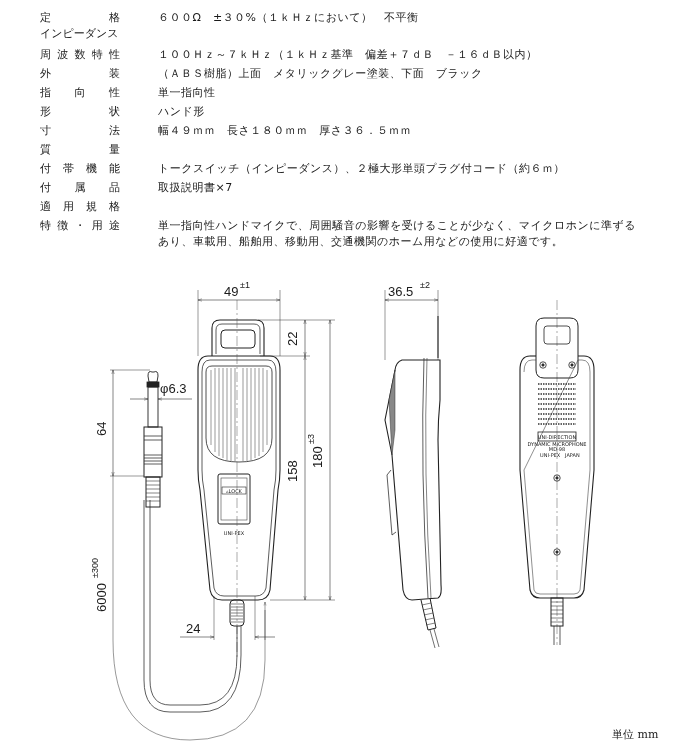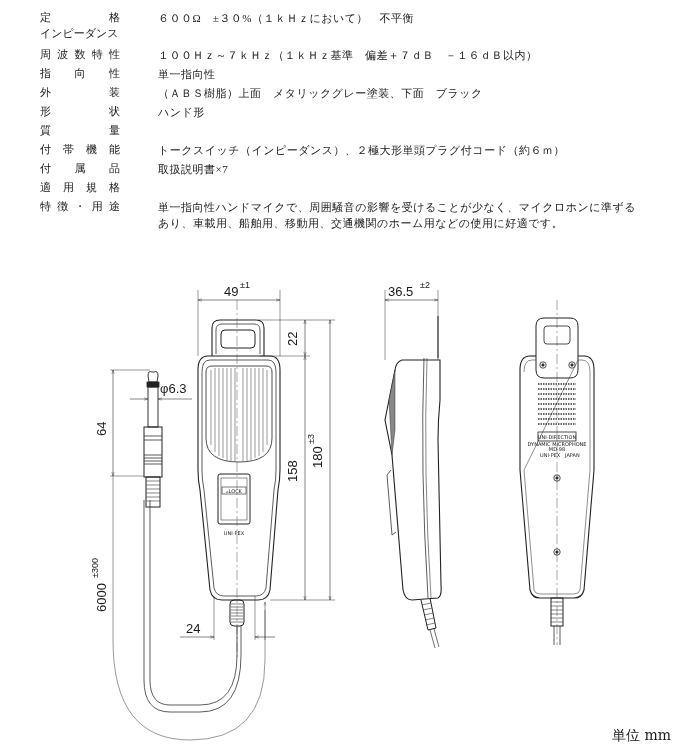--- a/index.html
+++ b/index.html
@@ -3,56 +3,60 @@
 <meta charset="utf-8">
 <style>
   html, body { margin: 0; padding: 0; background: #ffffff; }
   body { width: 700px; height: 750px; position: relative; overflow: hidden;
          font-family: "DejaVu Sans", "Liberation Sans", sans-serif; color: #1a1a1a; }
   .specs { position: absolute; left: 40px; top: 10px; width: 650px; }
   .spec-row { display: flex; font-size: 11px; line-height: 16px; min-height: 16px; margin-bottom: 3px; }
   .spec-label { width: 80px; flex: none; text-align: justify; text-align-last: justify; white-space: nowrap; }
   .spec-label.multi { text-align-last: left; }
   .spec-label .l1 { display: block; text-align-last: justify; }
-  .spec-value { margin-left: 38px; white-space: pre; letter-spacing: 0.5px; font-family: Liberation Serif, serif; }
+  .spec-value { margin-left: 38px; white-space: pre; letter-spacing: 0.5px; }
   .spec-row.first { margin-bottom: 5px; }
   .drawing { position: absolute; left: 0; top: 265px; width: 572px; height: 485px; }
   .drawing svg { width: 700px; height: 485px; display: block; }
   .dim-text { font-family: "Liberation Sans", sans-serif; font-size: 13px; fill: #1a1a1a; }
   .dim-sup { font-family: "Liberation Sans", sans-serif; font-size: 9px; fill: #1a1a1a; }
   .tiny { font-family: "DejaVu Sans", sans-serif; font-size: 5px; fill: #1a1a1a; }
-  .unit { position: absolute; left: 612px; top: 727px; font-size: 14px;
+  .unit { position: absolute; left: 612px; top: 727px; font-size: 11px;
           font-family: "DejaVu Serif", "Liberation Serif", serif; text-align: center; }
 </style>
 </head>
 <body>
 
 <div class="specs">
   <div class="spec-row first">
     <div class="spec-label multi">
       <span class="l1">定　　　　格</span>
       <span>インピーダンス</span>
     </div>
     <div class="spec-value">６００Ω　±３０%（１ｋＨｚにおいて）　不平衡</div>
   </div>
   <div class="spec-row">
     <div class="spec-label">周波数特性</div>
     <div class="spec-value">１００Ｈｚ～７ｋＨｚ（１ｋＨｚ基準　偏差＋７ｄＢ　－１６ｄＢ以内）</div>
   </div>
   <div class="spec-row">
+    <div class="spec-label">外装</div>
+    <div class="spec-value">（ＡＢＳ樹脂）上面　メタリックグレー塗装、下面　ブラック</div>
+  </div>
+  <div class="spec-row">
     <div class="spec-label">指向性</div>
     <div class="spec-value">単一指向性</div>
   </div>
   <div class="spec-row">
-    <div class="spec-label">外装</div>
-    <div class="spec-value">（ＡＢＳ樹脂）上面　メタリックグレー塗装、下面　ブラック</div>
-  </div>
-  <div class="spec-row">
     <div class="spec-label">形状</div>
     <div class="spec-value">ハンド形</div>
+  </div>
+  <div class="spec-row">
+    <div class="spec-label">寸法</div>
+    <div class="spec-value">幅４９ｍｍ　長さ１８０ｍｍ　厚さ３６．５ｍｍ</div>
   </div>
   <div class="spec-row">
     <div class="spec-label">質量</div>
   </div>
   <div class="spec-row">
     <div class="spec-label">付帯機能</div>
     <div class="spec-value">トークスイッチ（インピーダンス）、２極大形単頭プラグ付コード（約６ｍ）</div>
   </div>
   <div class="spec-row">
     <div class="spec-label">付属品</div>

